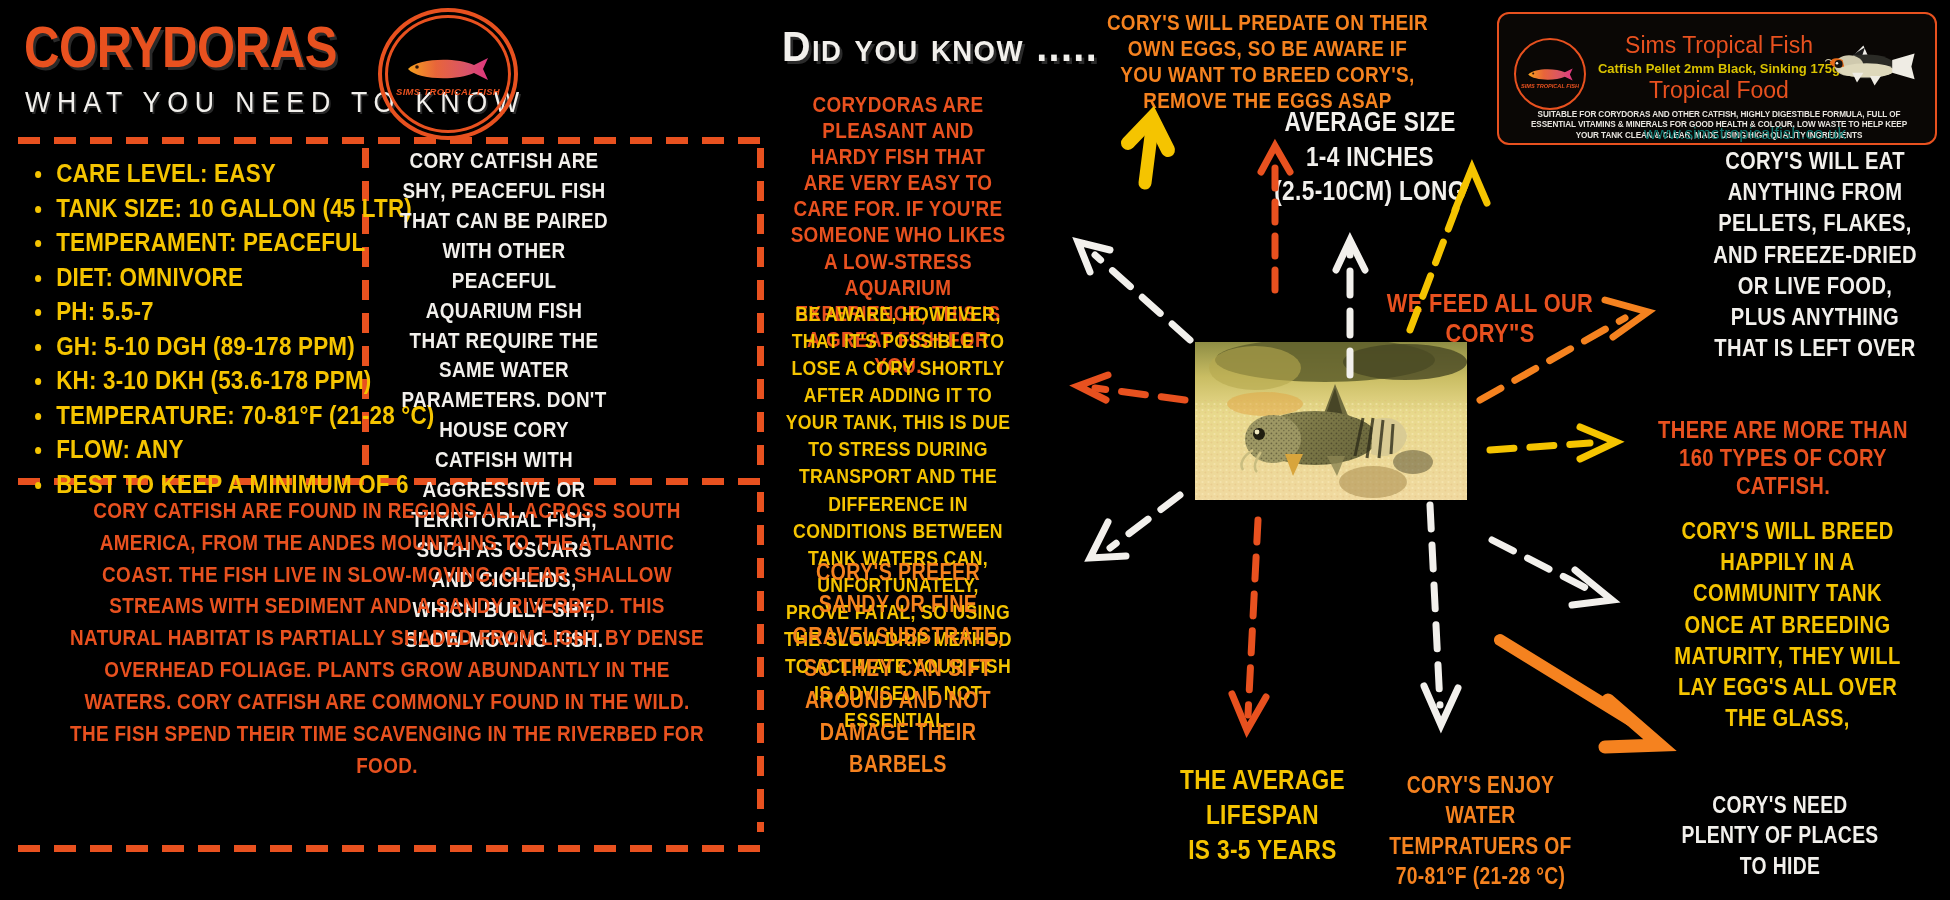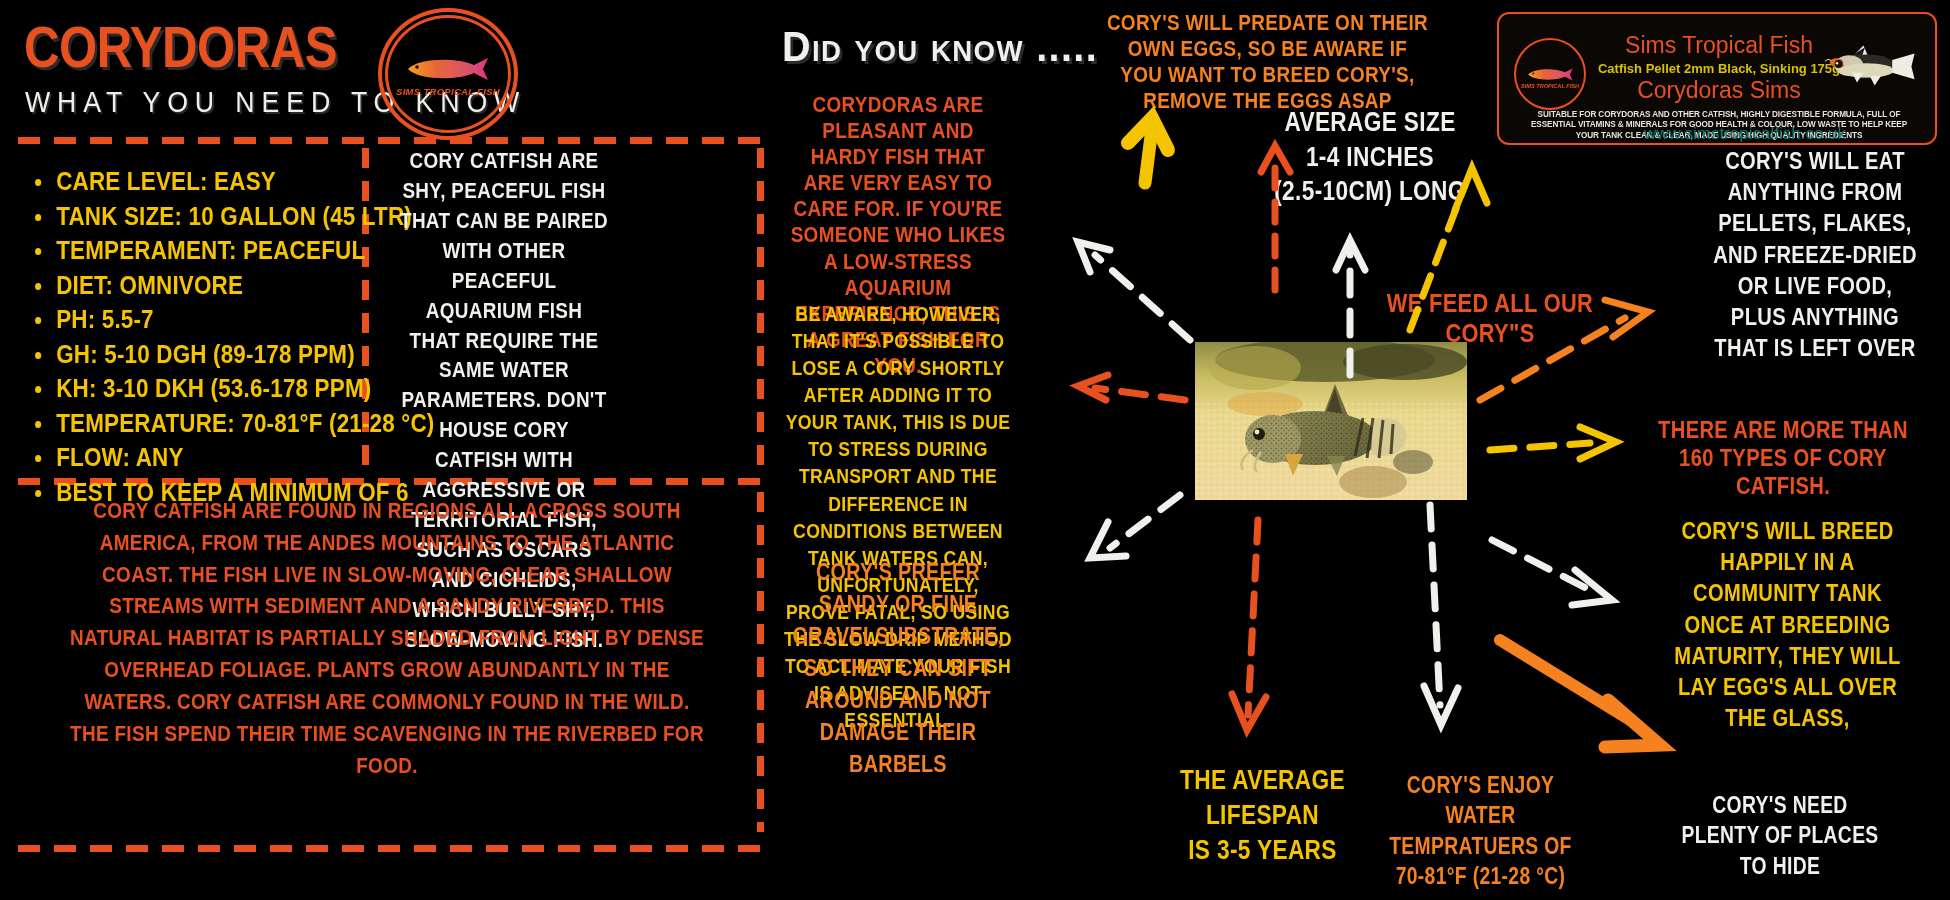--- a/index.html
+++ b/index.html
@@ -111,21 +111,20 @@
     width: 7px;
     background-image: repeating-linear-gradient(to bottom, #e8511f 0 20px, transparent 20px 33px);
   }
 
   
   #spec-list {
     position: absolute;
     left: 28px; top: 156px;
     width: 330px;
     list-style: none;
-    margin-top: 8px;
   }
   #spec-list li {
     position: relative;
     padding-left: 32px;
     color: #f5c400;
     font-size: 25.5px;
     font-weight: 700;
     line-height: 1.355;
     letter-spacing: 0.2px;
     white-space: nowrap;
@@ -302,21 +301,21 @@
   <div id="product-box">
     <div class="pb-logo">
       <svg class="lf" viewBox="0 0 90 30">
         <path d="M4 15 C14 4, 52 3, 70 11 L84 4 L79 15 L84 26 L70 19 C52 27, 14 26, 4 15 Z" fill="url(#lg1)"></path>
         <circle cx="13" cy="13" r="1.8" fill="#2b1208"></circle>
       </svg>
       <div class="lt">SIMS TROPICAL FISH</div>
     </div>
     <div class="pb-brand">Sims Tropical Fish</div>
     <div class="pb-variant">Catfish Pellet 2mm Black, Sinking 175g</div>
-    <div class="pb-product">Corydoras Sims</div>
+    <div class="pb-product">Tropical Food</div>
     <div class="pb-desc">SUITABLE FOR CORYDORAS AND OTHER CATFISH, HIGHLY DIGESTIBLE FORMULA, FULL OF ESSENTIAL VITAMINS &amp; MINERALS FOR GOOD HEALTH &amp; COLOUR, LOW WASTE TO HELP KEEP YOUR TANK CLEAN &amp; CLEAR, MADE USING HIGH QUALITY INGREDIENTS</div>
     <svg class="pb-fish" viewBox="0 0 120 70">
       <path d="M30 30 L48 12 L56 30 Z" fill="#f0eee9"></path>
       <path d="M34 24 L50 14 L46 26 Z" fill="#1b1b1b"></path>
       <ellipse cx="52" cy="38" rx="36" ry="15" fill="#2b2b26"></ellipse>
       <ellipse cx="30" cy="37" rx="18" ry="13" fill="#cfc9ae"></ellipse>
       <ellipse cx="52" cy="43" rx="34" ry="9" fill="#ded8bb"></ellipse>
       <path d="M22 30 C14 26, 8 28, 6 33 C8 39, 16 41, 24 38 Z" fill="#e76a18"></path>
       <ellipse cx="17" cy="35" rx="5" ry="5" fill="#141414"></ellipse>
       <circle cx="15" cy="34" r="1.6" fill="#f3f0e7"></circle>

